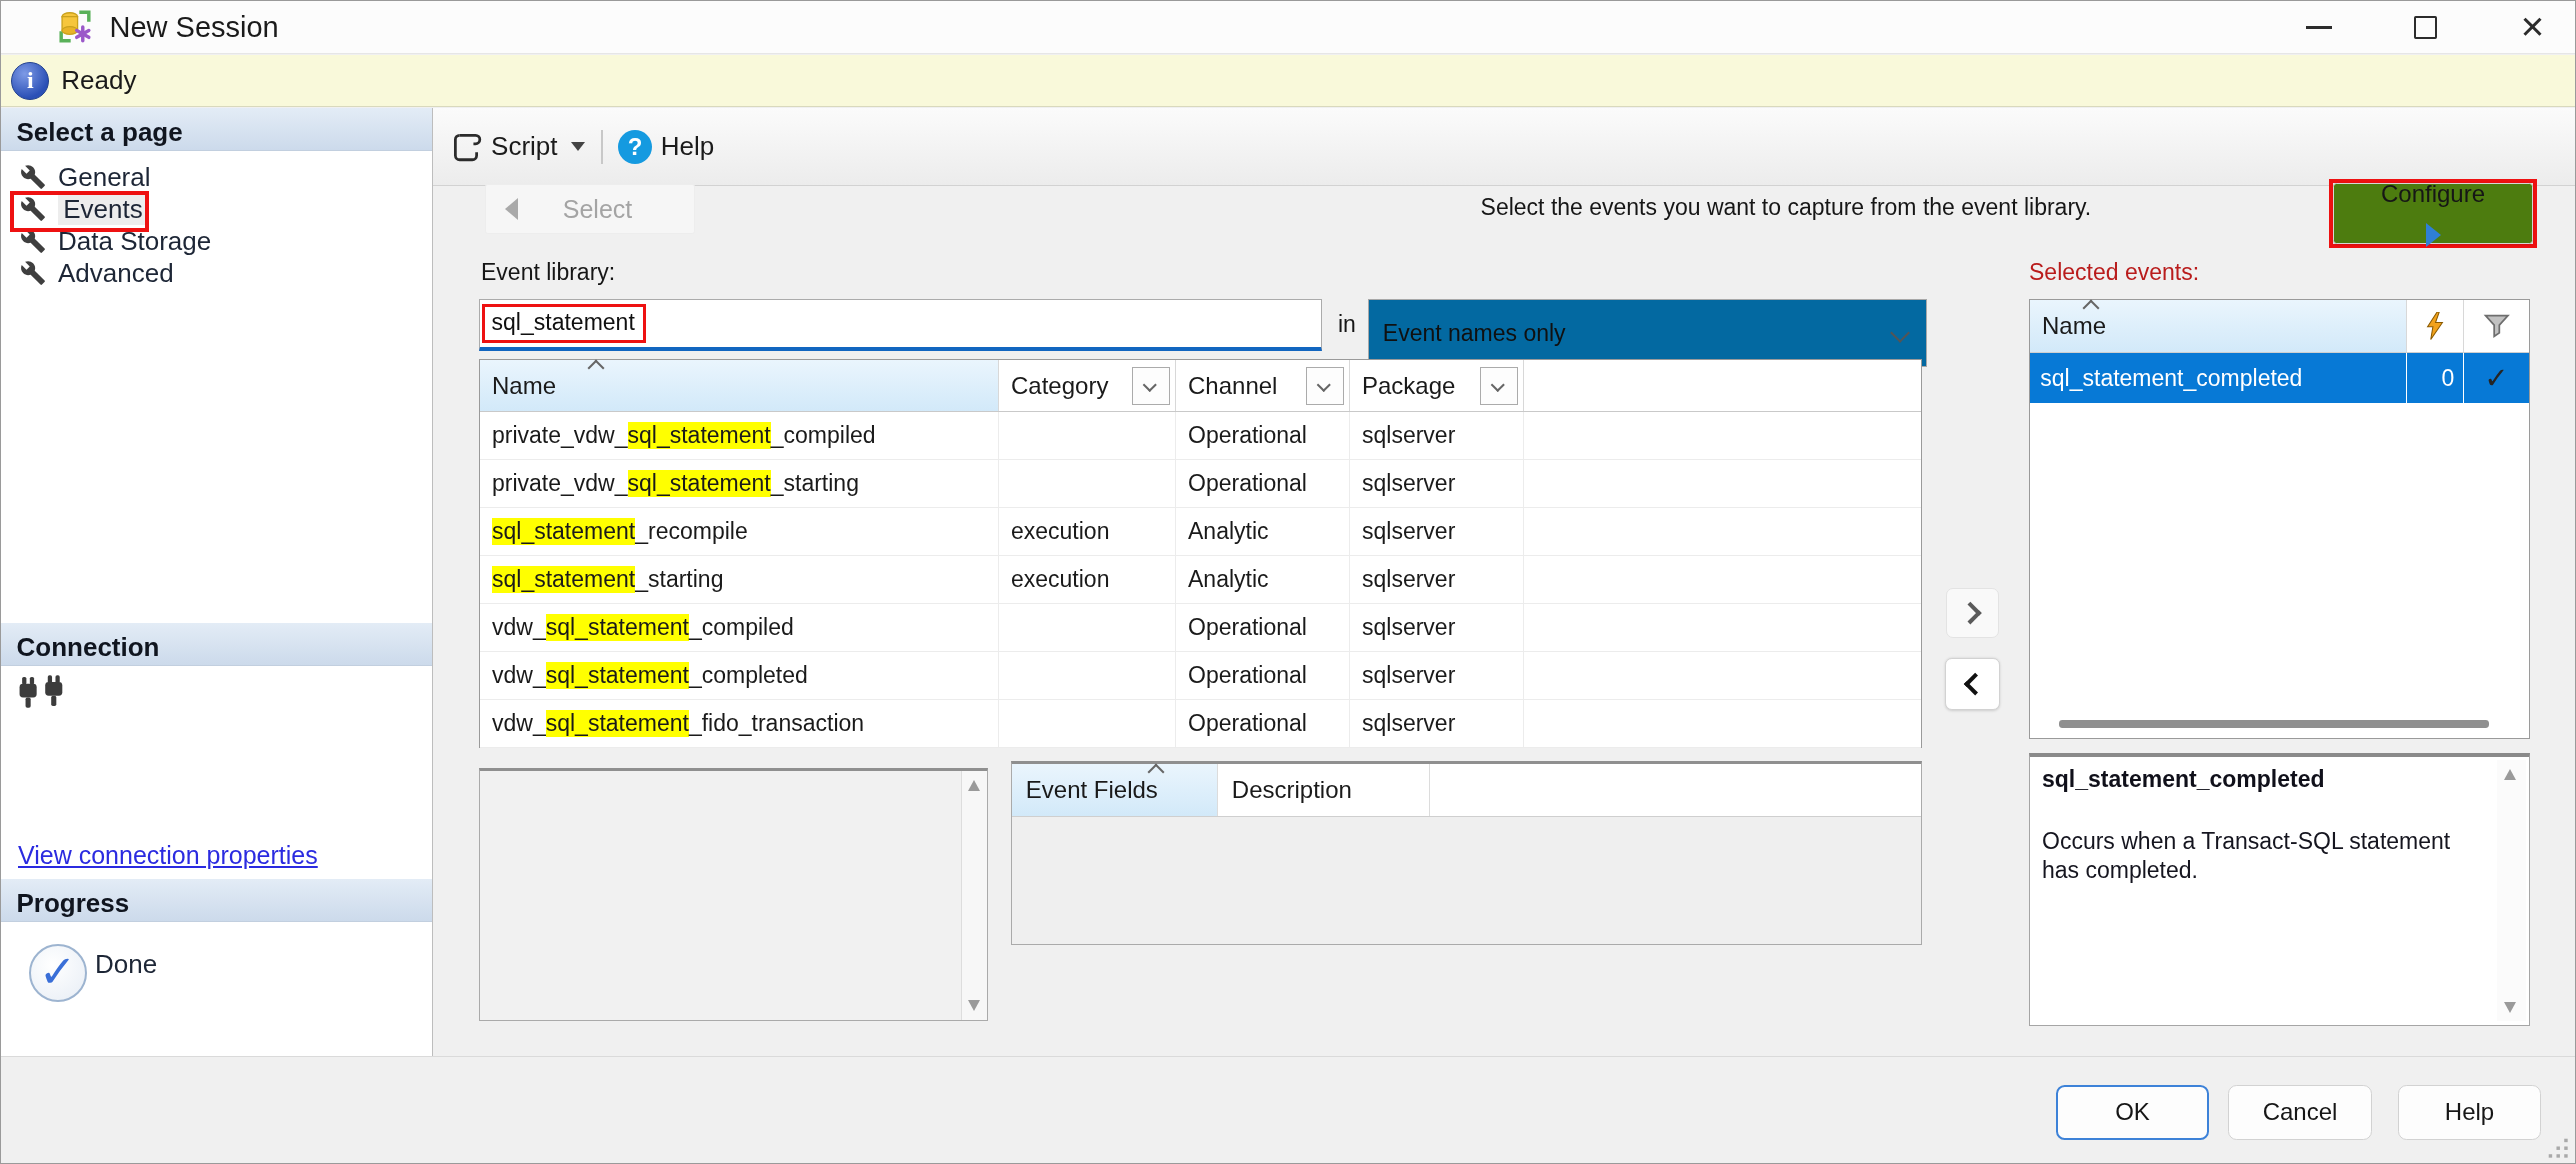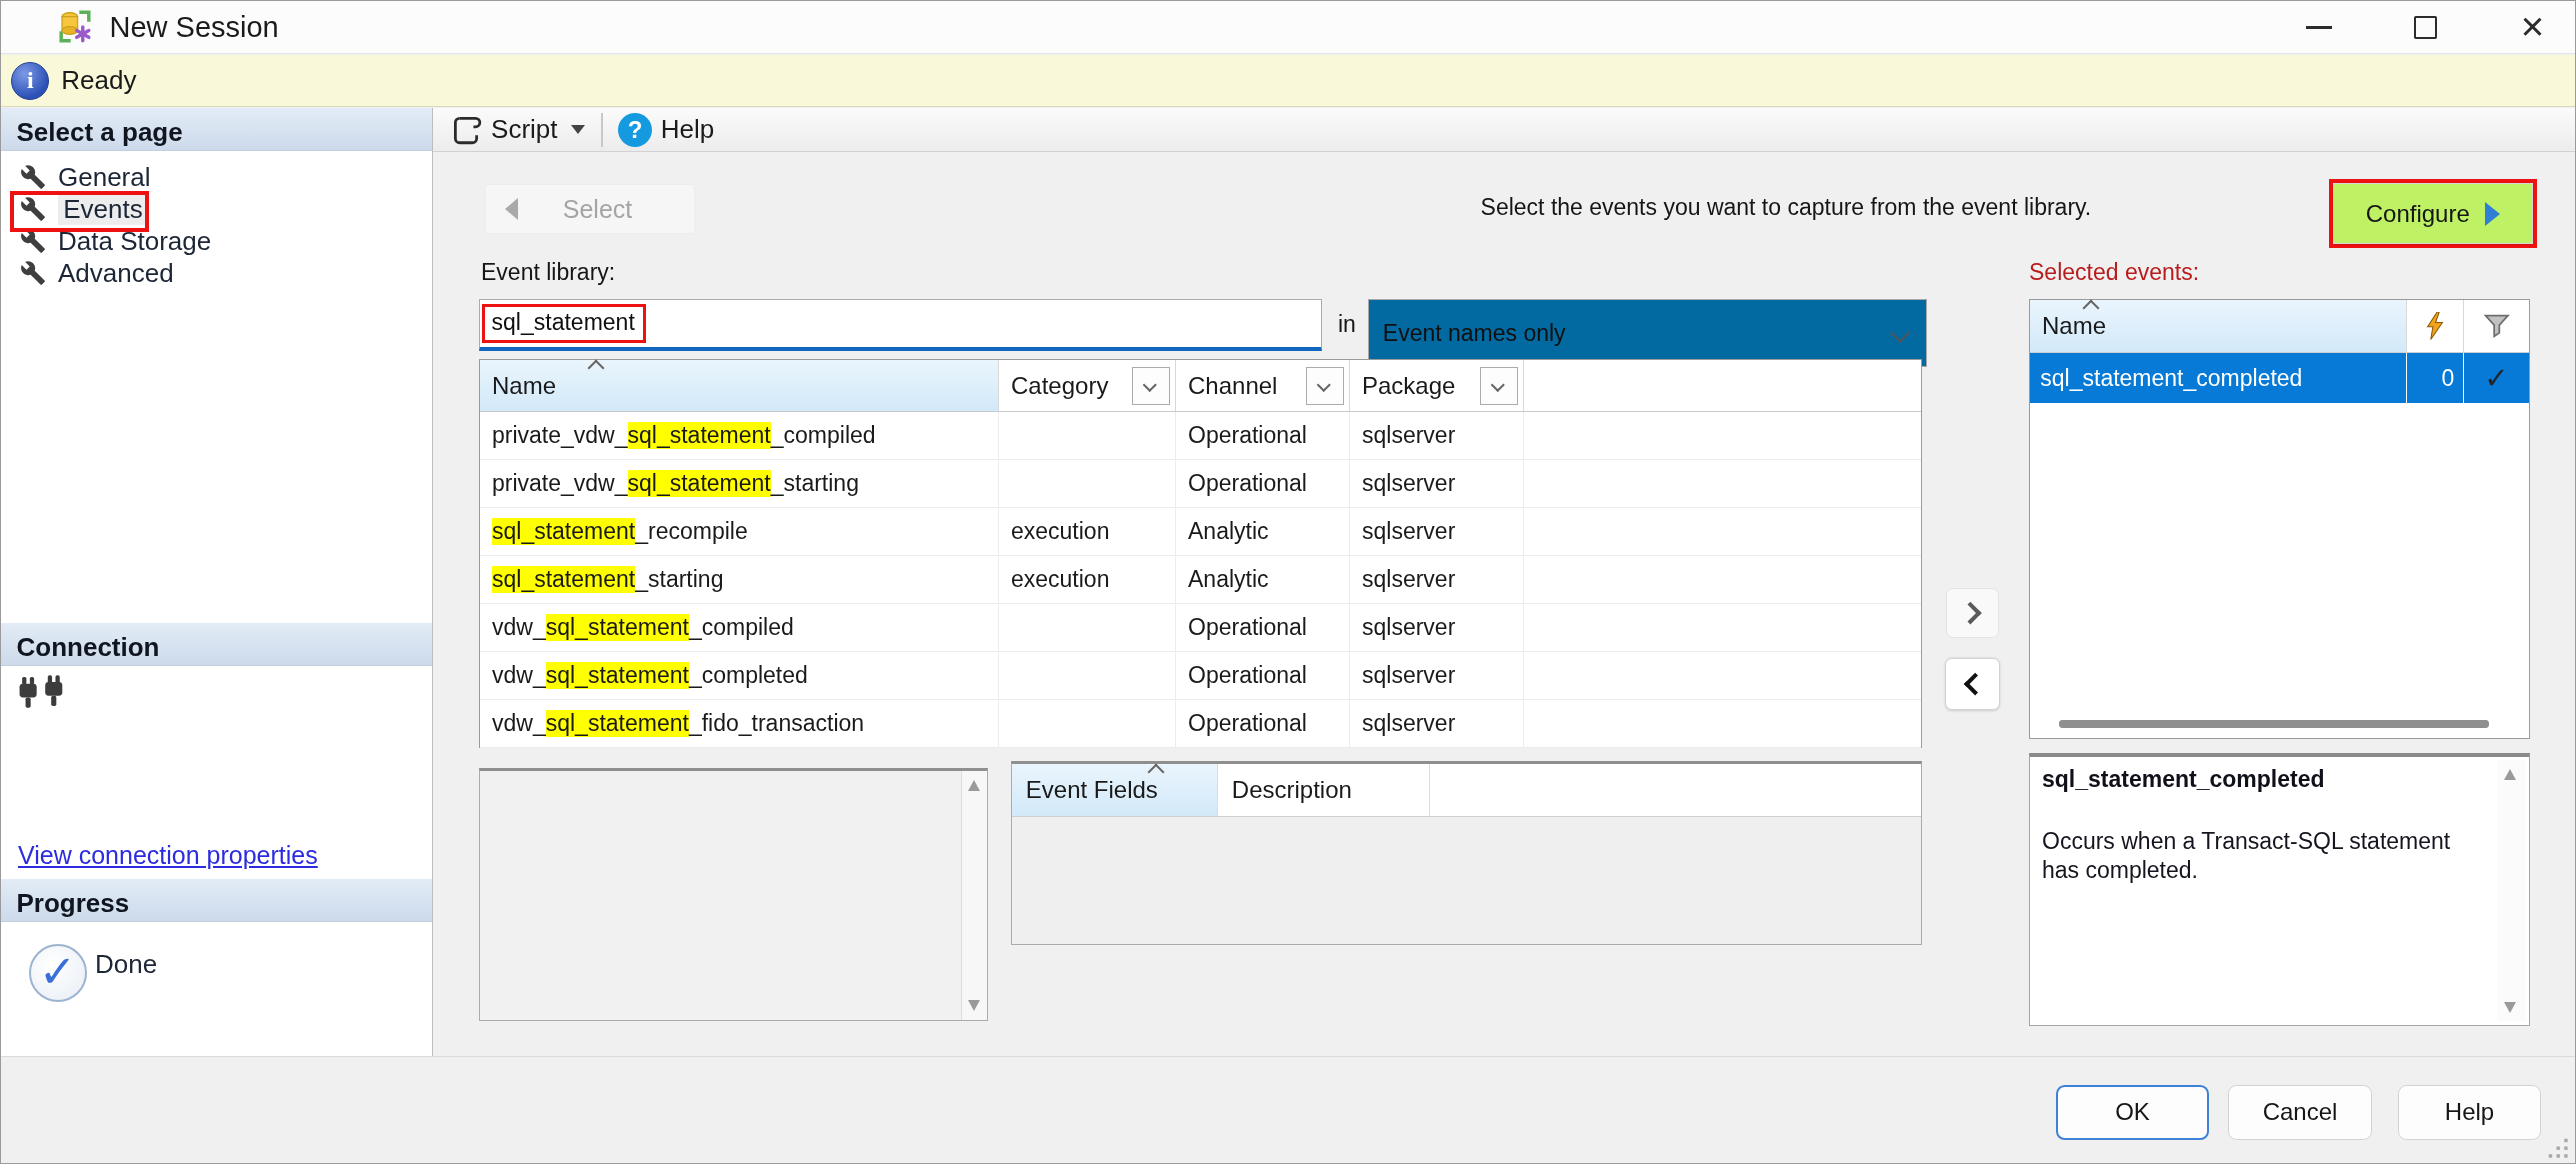--- a/index.html
+++ b/index.html
@@ -40,39 +40,39 @@
   .conn-icon{position:absolute;left:15.5px;top:567px;width:53px;height:38px;}
   .conn-link{position:absolute;left:17px;top:733px;font-size:25px;color:#2b2be0;text-decoration:underline;}
   .prog-head{position:absolute;left:0;top:771px;width:100%;}
   .done-circle{position:absolute;left:27.5px;top:836px;width:58px;height:58px;border-radius:50%;
                background:radial-gradient(circle at 40% 35%,#ffffff,#e7edf5);border:2.6px solid #9db4d0;
                display:flex;align-items:center;justify-content:center;}
   .done-check{color:#3a6fd8;font-size:45px;font-weight:bold;line-height:1;transform:translateY(-1.7px);}
   .done-label{position:absolute;left:94px;top:841px;font-size:26px;color:#1d2636;}
   
   .main{position:absolute;left:432px;top:0;width:2144px;height:948px;background:#f0f0f0;}
-  .toolbar{position:absolute;left:0;top:0;width:100%;height:44px;
+  .toolbar{position:absolute;left:0;top:0;width:100%;height:78px;
            background:linear-gradient(180deg,#fbfbfb,#ececec);border-bottom:0.9px solid #d2d2d2;
            display:flex;align-items:center;}
   .script-icon{margin-left:15.5px;width:34px;height:34px;}
   .tb-label{margin-left:8.6px;font-size:26px;color:#1b1b1b;}
   .dd-arrow{margin-left:13.8px;width:0;height:0;border-left:7.7px solid transparent;border-right:7.7px solid transparent;border-top:9.5px solid #444;}
   .tb-sep{margin:0 15.5px;width:1.7px;height:34px;background:#c8c8c8;}
   .help-icon{width:34px;height:34px;border-radius:50%;background:#159ae0;color:#fff;font-weight:bold;
              font-size:24px;display:flex;align-items:center;justify-content:center;}
   
   .select-btn{position:absolute;left:52px;top:76px;width:210px;height:50px;background:#f6f6f6;
               border:0.9px solid #ededed;border-radius:2.6px;display:flex;align-items:center;}
   .sel-arrow{margin-left:19px;width:0;height:0;border-top:11.2px solid transparent;border-bottom:11.2px solid transparent;border-right:13.8px solid #a9a9a9;}
   .sel-label{flex:1;text-align:center;font-size:25px;color:#a4a4a4;margin-right:17px;}
   .instruction{position:absolute;left:50%;transform:translateX(-4%);top:86px;font-size:23px;color:#161616;white-space:nowrap;}
   .config-box{position:absolute;right:40px;top:71px;width:208px;height:69px;border:4.3px solid #ee1111;
               display:flex;align-items:center;justify-content:center;background:transparent;}
-  .config-btn{width:100%;height:100%;background:#bef264;border:0.9px solid #d6d6d6;border-radius:3.4px;
-              display:flex;align-items:center;justify-content:center;gap:15.5px;box-shadow:0 0.9px 1.7px rgba(0,0,0,.12);}
+  .config-btn{width:100%;height:100%;background:#4d7c0f;border:0.9px solid #d6d6d6;border-radius:3.4px;
+              display:flex;align-items:center;justify-content:center;gap:15.5px;box-shadow:0 0.9px 1.7px rgba(0,0,0,.12);flex-direction:column;}
   .config-label{font-size:24px;color:#161616;}
   .config-arrow{width:0;height:0;border-top:12px solid transparent;border-bottom:12px solid transparent;border-left:15.5px solid #2f7fd6;}
   
   .evlib-label{position:absolute;left:48px;top:151px;font-size:23px;color:#161616;}
   .search-field{position:absolute;left:46px;top:191px;width:843px;height:52px;background:#fff;
                 border:0.9px solid #ababab;border-bottom:4.3px solid #1266c0;display:flex;align-items:center;}
   .search-redbox{margin-left:1.7px;border:3.4px solid #ee1111;padding:1.7px 8.6px 3.4px 6.9px;font-size:23px;color:#101010;}
   .in-label{position:absolute;left:905px;top:203px;font-size:23px;color:#161616;}
   .scope-select{position:absolute;left:935px;top:191px;width:559px;height:68px;background:#0369a1;
                 border:0.9px solid #a8a8a8;border-radius:0;display:flex;align-items:center;}

